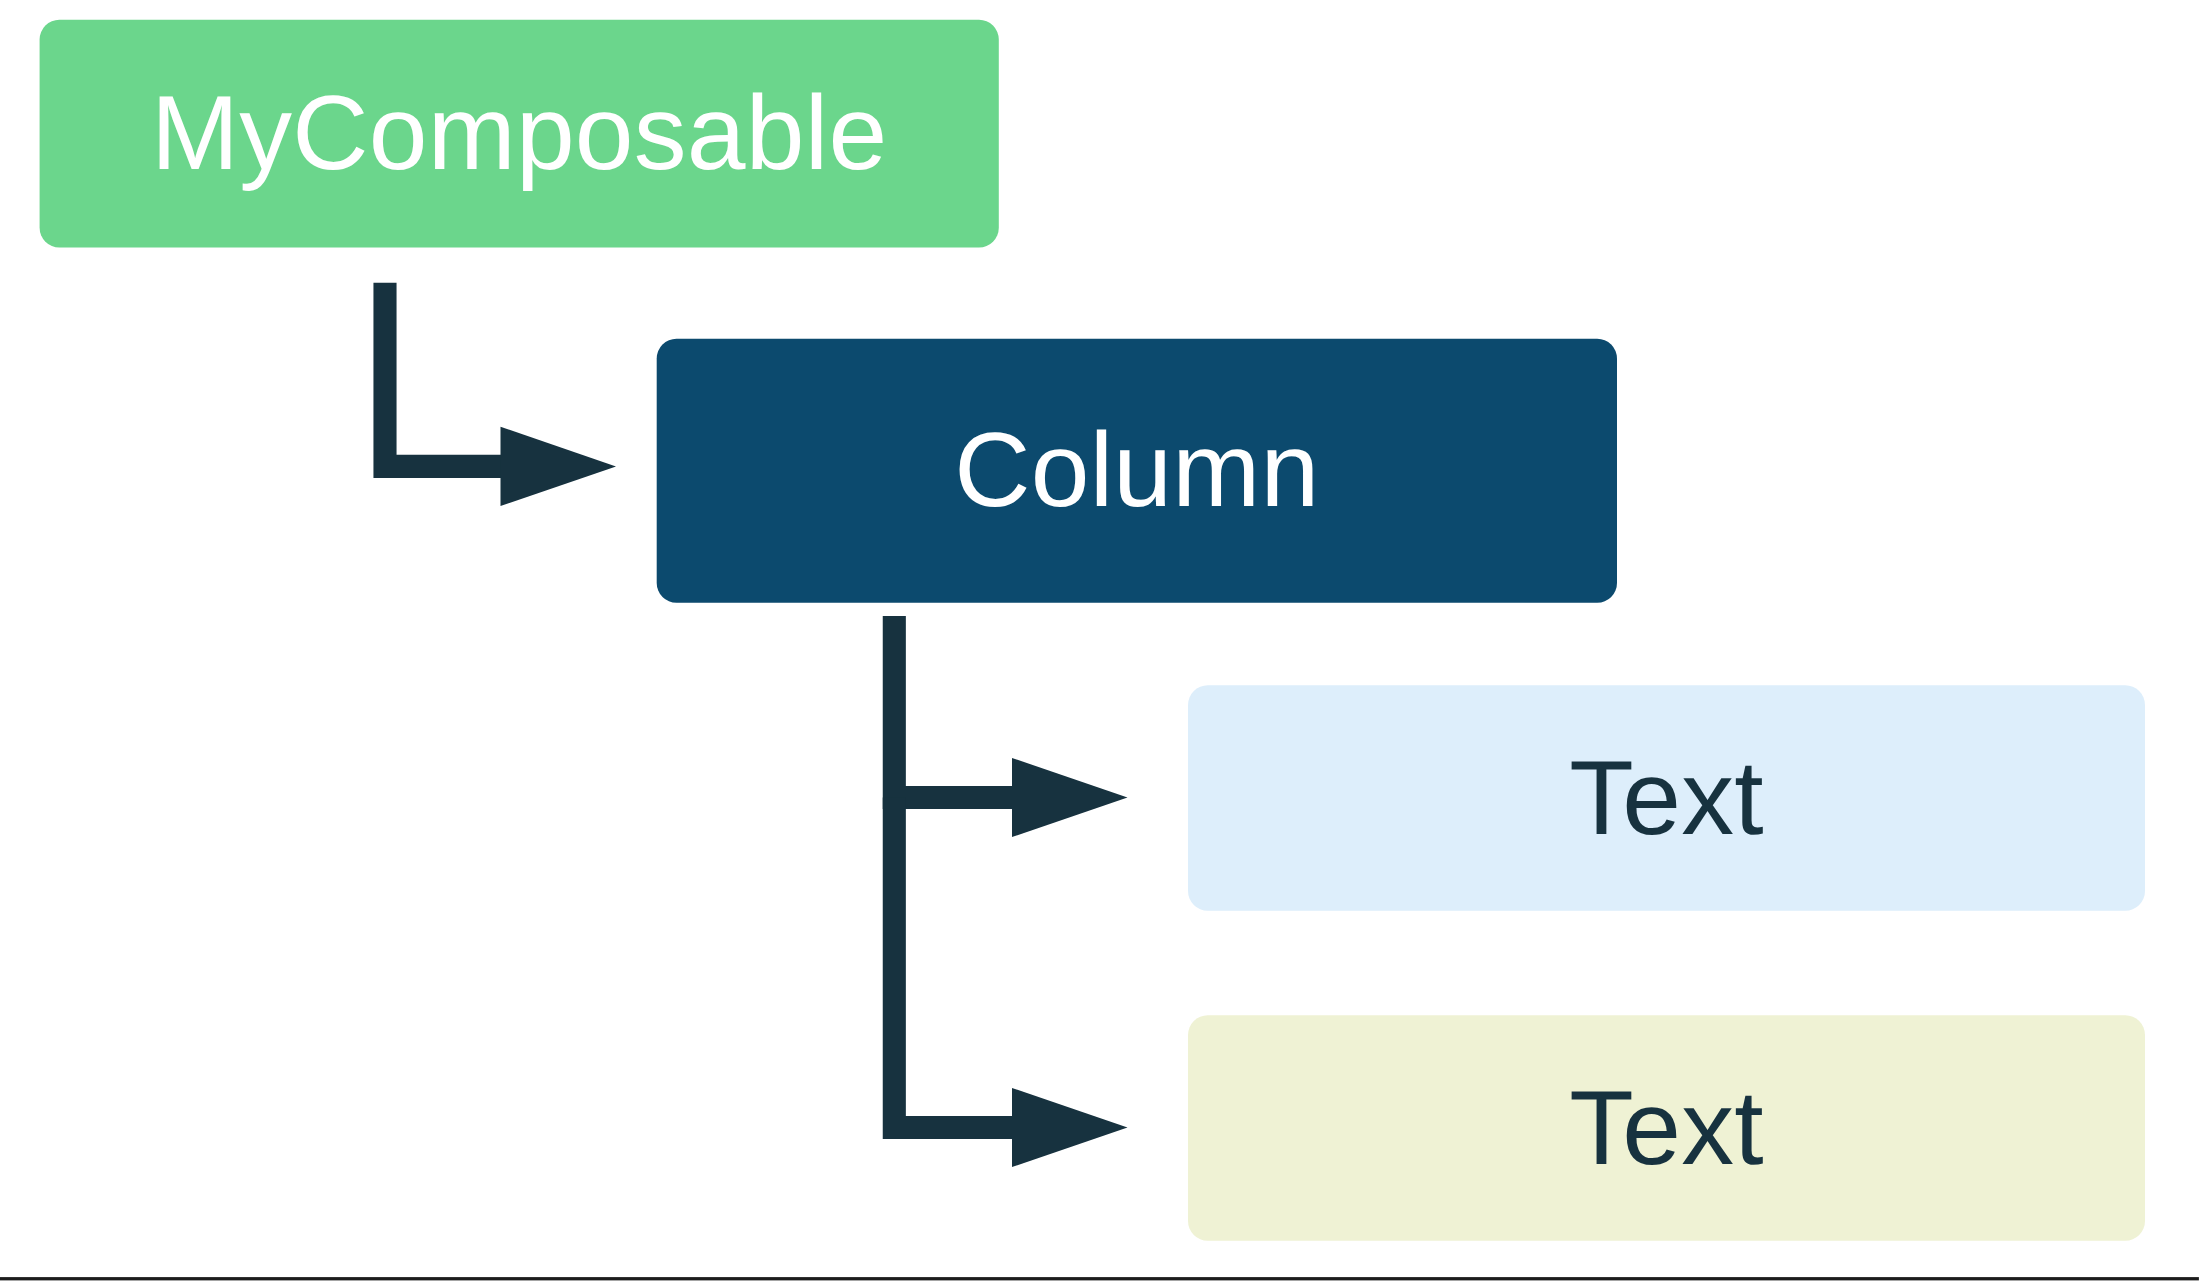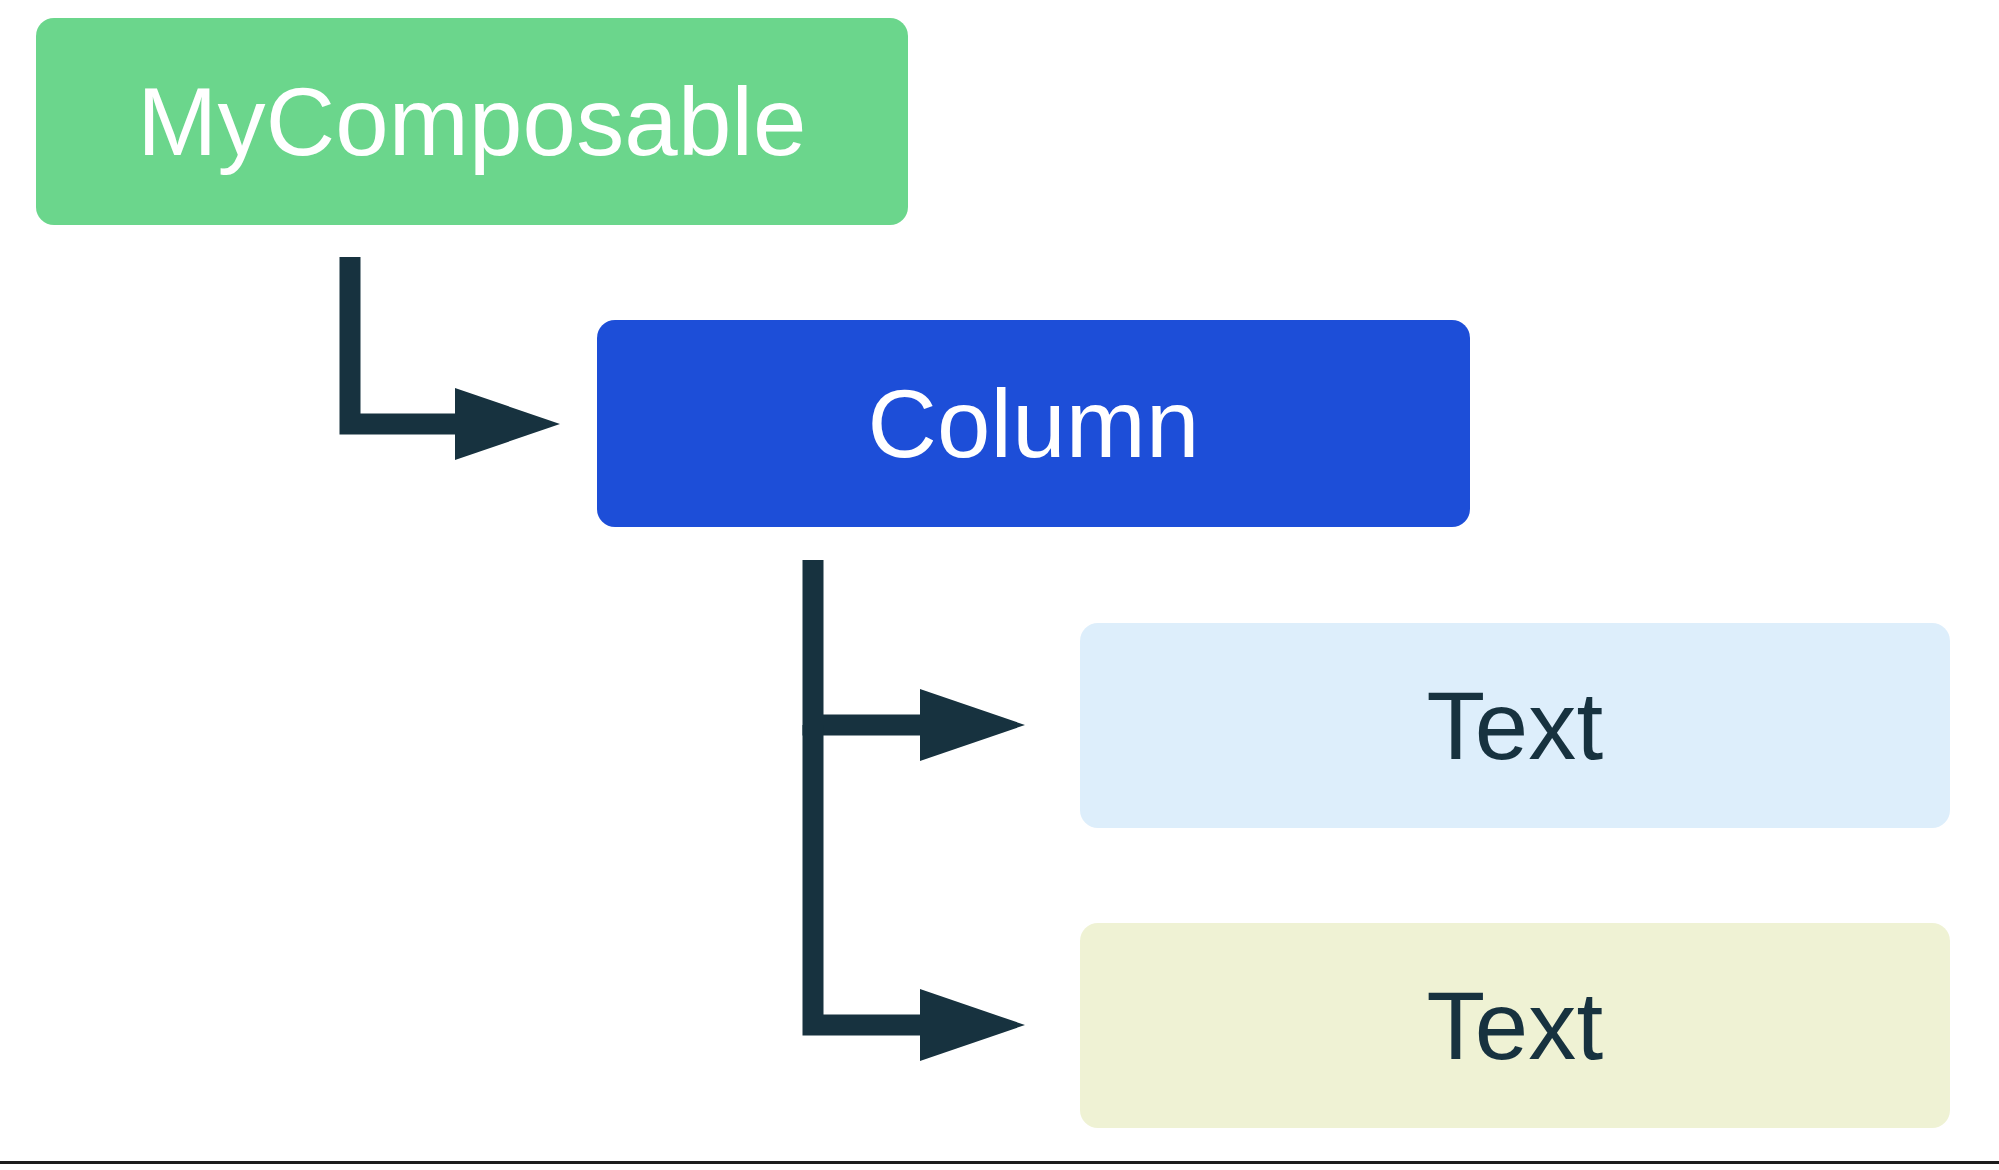--- a/index.html
+++ b/index.html
@@ -42,24 +42,24 @@
     border-radius: 18px;
   }
   #node-root .node-label {
     color: #ffffff;
     font-size: 96px;
   }
 
   
   #node-column {
     left: 597px;
-    top: 320px;
+    top: 308px;
     width: 873px;
-    height: 207px;
-    background: #1d4ed8;
+    height: 240px;
+    background: #0c4a6e;
     border-radius: 18px;
   }
   #node-column .node-label {
     color: #ffffff;
     font-size: 96px;
   }
 
   
   #node-text-1 {
     left: 1080px;

